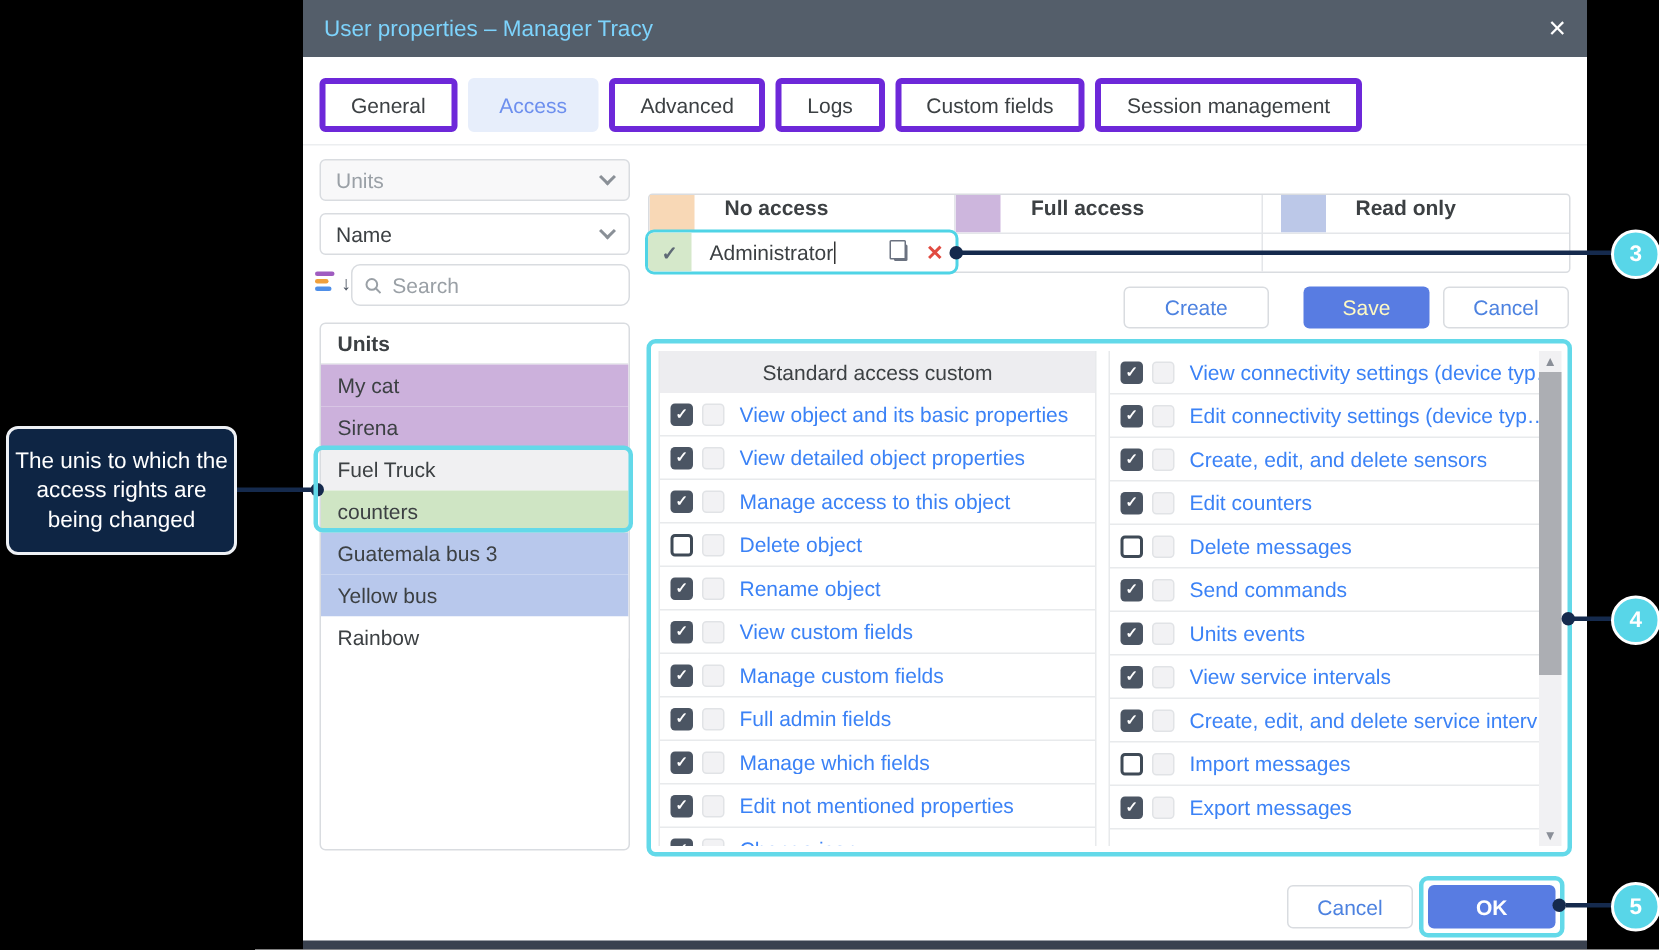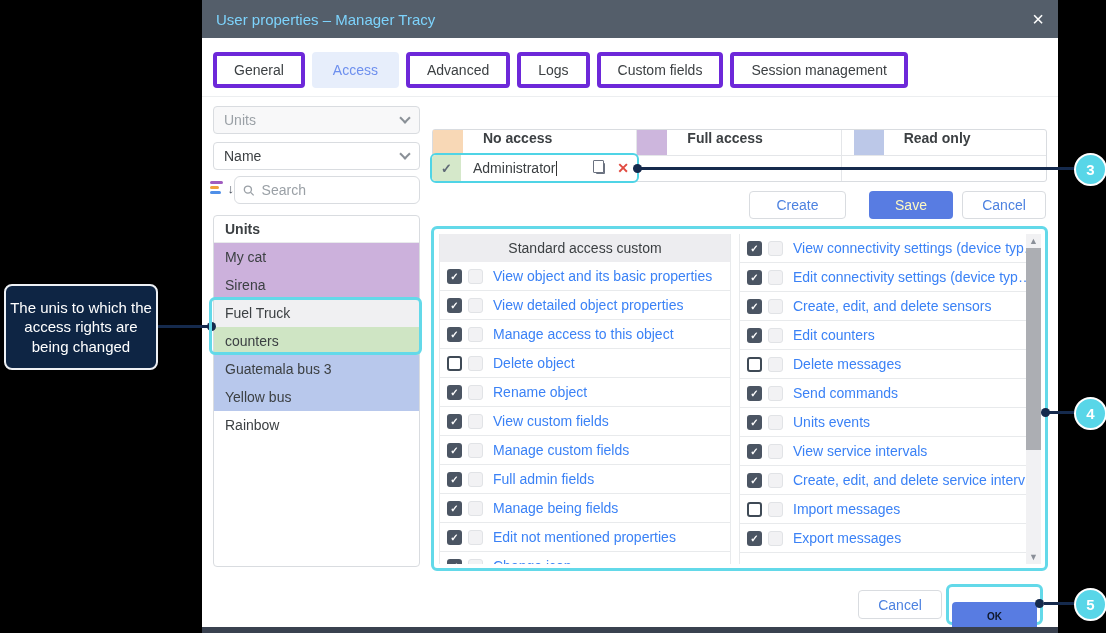--- a/index.html
+++ b/index.html
@@ -109,22 +109,22 @@
   .vscroll { position:absolute; right:4px; top:5px; width:15px; height:330px; background:#f1f1f3; }
   .vs-arrow { position:absolute; left:0; width:100%; text-align:center; color:#8a8f98; font-size:9px;
     line-height:12px; cursor:pointer; }
   .vs-up { top:1px; } .vs-down { bottom:1px; }
   .vs-thumb { position:absolute; left:0; width:100%; top:14px; height:202px; background:#acaeb3; cursor:grab; }
 
   
   .footer-cancel { left:656px; top:590px; width:84px; height:29px; }
   .ok-ring { position:absolute; left:744px; top:584px; width:97px; height:41px;
     border:3px solid #63d9e9; border-radius:8px; }
-  .ok-btn { position:absolute; left:3px; top:15px; width:85px; height:29px; background:#587ce2;
-    color:#0f172a; border-radius:4px; font-size:10px; font-weight:bold;
+  .ok-btn { position:absolute; left:3px; top:3px; width:85px; height:29px; background:#587ce2;
+    color:#ffffff; border-radius:4px; font-size:14px; font-weight:bold;
     display:flex; align-items:center; justify-content:center; cursor:pointer; }
 
   
   .callout { position:absolute; left:4px; top:284px; width:154px; height:86px; background:#0e2544;
     border:2px solid #eef1f5; border-radius:8px; color:#fff; font-size:15px; line-height:1.3;
     display:flex; align-items:center; justify-content:center; text-align:center; padding:4px; }
   .conn { position:absolute; height:3px; background:#152a4d; }
   .conn-dot { position:absolute; width:9px; height:9px; border-radius:50%; background:#152a4d; }
   .hl-box { position:absolute; border:3px solid #63d9e9; border-radius:6px; }
   .units-outline { left:209px; top:297px; width:213px; height:58px; }
@@ -261,21 +261,21 @@
             <span class="right-label">Manage custom fields</span>
           </div>
           <div class="right-row">
             <span class="cb checked">✓</span>
             <span class="cb2"></span>
             <span class="right-label">Full admin fields</span>
           </div>
           <div class="right-row">
             <span class="cb checked">✓</span>
             <span class="cb2"></span>
-            <span class="right-label">Manage being fields</span>
+            <span class="right-label">Manage which fields</span>
           </div>
           <div class="right-row">
             <span class="cb checked">✓</span>
             <span class="cb2"></span>
             <span class="right-label">Edit not mentioned properties</span>
           </div>
           <div class="right-row">
             <span class="cb checked">✓</span>
             <span class="cb2"></span>
             <span class="right-label">Change icon</span>

